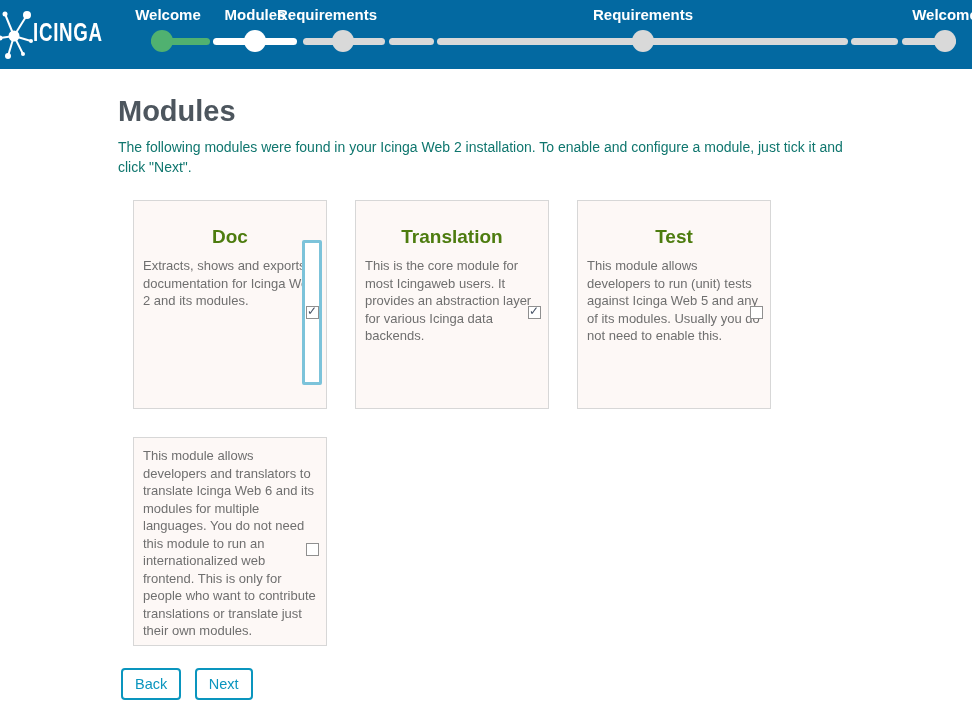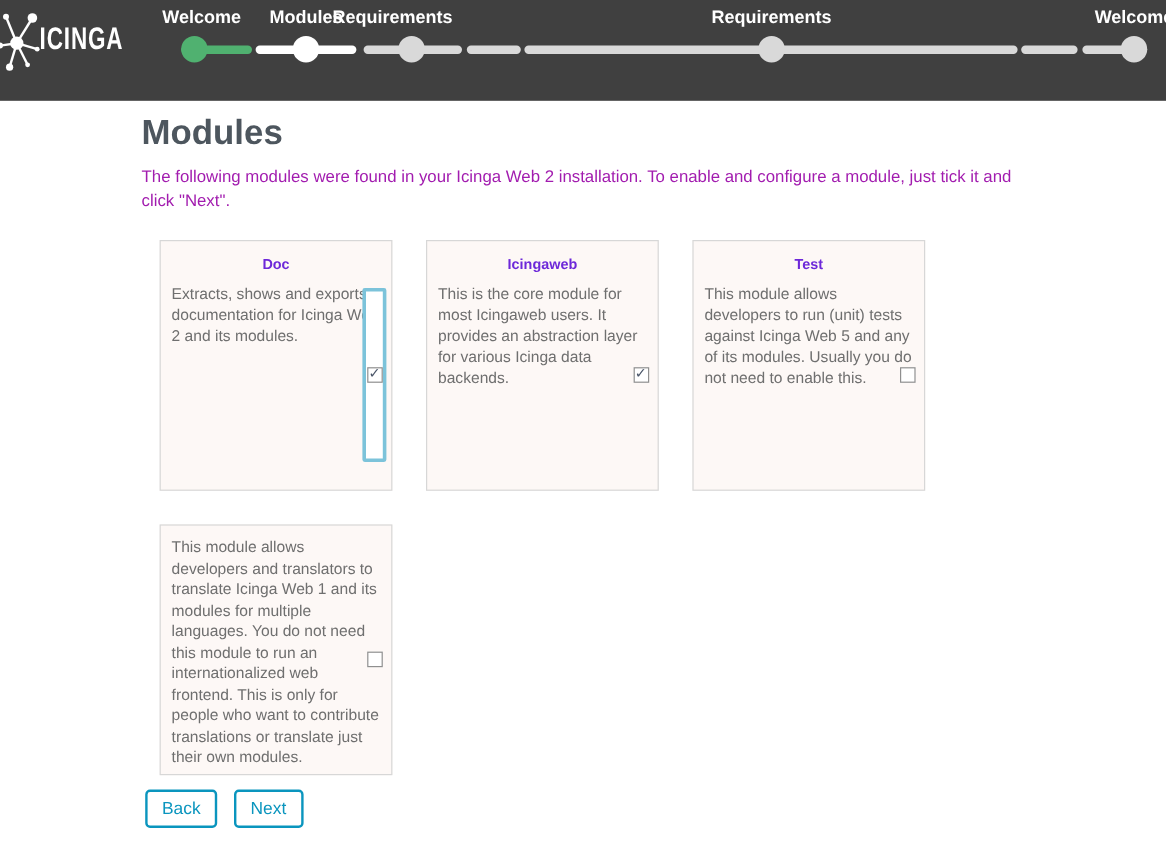--- a/index.html
+++ b/index.html
@@ -6,22 +6,22 @@
   body {
     width:972px; height:715px; overflow:hidden;
     background:#ffffff;
     font-family:"Liberation Sans", sans-serif;
     position:relative;
   }
   .screen { position:relative; width:972px; height:715px; }
 
   
   .header {
-    position:absolute; top:0; left:0; width:972px; height:84px;
-    background:#404040;
+    position:absolute; top:0; left:0; width:972px; height:69px;
+    background:#0369a1;
   }
   .logo { position:absolute; left:0; top:0; height:69px; width:120px; }
   .logo svg { position:absolute; left:0; top:0; }
   .logo-text {
     position:absolute; left:33px; top:17px;
     color:#ffffff; font-size:26px; font-weight:bold; letter-spacing:1px;
     transform:scaleX(0.72); transform-origin:left center;
   }
   .step-label {
     position:absolute; top:6px; transform:translateX(-50%);
@@ -35,40 +35,40 @@
   .dot.white { background:#ffffff; }
 
   
   .content { position:absolute; top:69px; left:0; width:972px; padding:0; }
   .page-title {
     margin:25px 0 0 118px;
     font-size:29px; line-height:34px; font-weight:600; color:#4d565e;
   }
   .intro {
     margin:9px 10px 0 118px;
-    font-size:14px; line-height:20px; color:#a21caf;
+    font-size:14px; line-height:20px; color:#0f766e;
     white-space:pre-line;
   }
 
   .modules-grid {
     margin:23px 0 0 133px;
     display:grid;
     grid-template-columns:194px 194px 194px;
     column-gap:28px; row-gap:28px;
     width:638px;
   }
   .module {
     position:relative; display:block;
     width:194px; height:209px; box-sizing:border-box;
     background:#fdf8f6; border:1px solid #d7d7d7;
     cursor:pointer;
   }
   .module h3 {
-    margin:12px 6px 0; text-align:center;
-    font-size:12px; font-weight:700; color:#6d28d9;
+    margin:25px 6px 0; text-align:center;
+    font-size:19px; font-weight:700; color:#4d7c0f;
   }
   .module p {
     margin:9px 8px 0 9px;
     font-size:13px; line-height:17.5px; color:#6f6f6f;
   }
   .focus-ring {
     position:absolute; right:4px; top:39px;
     width:14px; height:139px;
     border:3px solid #7cc3da; border-radius:2px;
     background:#ffffff; z-index:0;
@@ -77,21 +77,21 @@
     position:absolute; right:7px; top:105px;
     width:13px; height:13px; box-sizing:border-box;
     background:#ffffff; border:1px solid #8f8f8f; z-index:1;
   }
   .cb.checked::after {
     content:"\2713";
     position:absolute; left:0px; top:-2px;
     font-size:12px; line-height:13px; color:#4a5568;
   }
 
-  .actions { margin:12px 0 0 121px; }
+  .actions { margin:22px 0 0 121px; }
   .btn {
     display:inline-block; margin-right:9px;
     padding:6px 12px;
     background:#ffffff; border:2px solid #0a95be; border-radius:4px;
     color:#0a95be; font-size:14.5px; font-family:"Liberation Sans", sans-serif;
     cursor:pointer;
   }
 </style>
 </head>
 <body>
@@ -154,33 +154,33 @@
     <div class="modules-grid">
 
       <label class="module">
         <span class="focus-ring"></span>
         <h3>Doc</h3>
         <p>Extracts, shows and exports documentation for Icinga Web 2 and its modules.</p>
         <span class="cb checked"></span>
       </label>
 
       <label class="module">
-        <h3>Icingaweb</h3>
+        <h3>Translation</h3>
         <p>This is the core module for most Icingaweb users. It provides an abstraction layer for various Icinga data backends.</p>
         <span class="cb checked"></span>
       </label>
 
       <label class="module">
         <h3>Test</h3>
         <p>This module allows developers to run (unit) tests against Icinga Web 5 and any of its modules. Usually you do not need to enable this.</p>
         <span class="cb"></span>
       </label>
 
       <label class="module">
-        <p>This module allows developers and translators to translate Icinga Web 1 and its modules for multiple languages. You do not need this module to run an internationalized web frontend. This is only for people who want to contribute translations or translate just their own modules.</p>
+        <p>This module allows developers and translators to translate Icinga Web 6 and its modules for multiple languages. You do not need this module to run an internationalized web frontend. This is only for people who want to contribute translations or translate just their own modules.</p>
         <span class="cb"></span>
       </label>
 
     </div>
 
     <div class="actions">
       <button class="btn">Back</button>
       <button class="btn">Next</button>
     </div>
 

